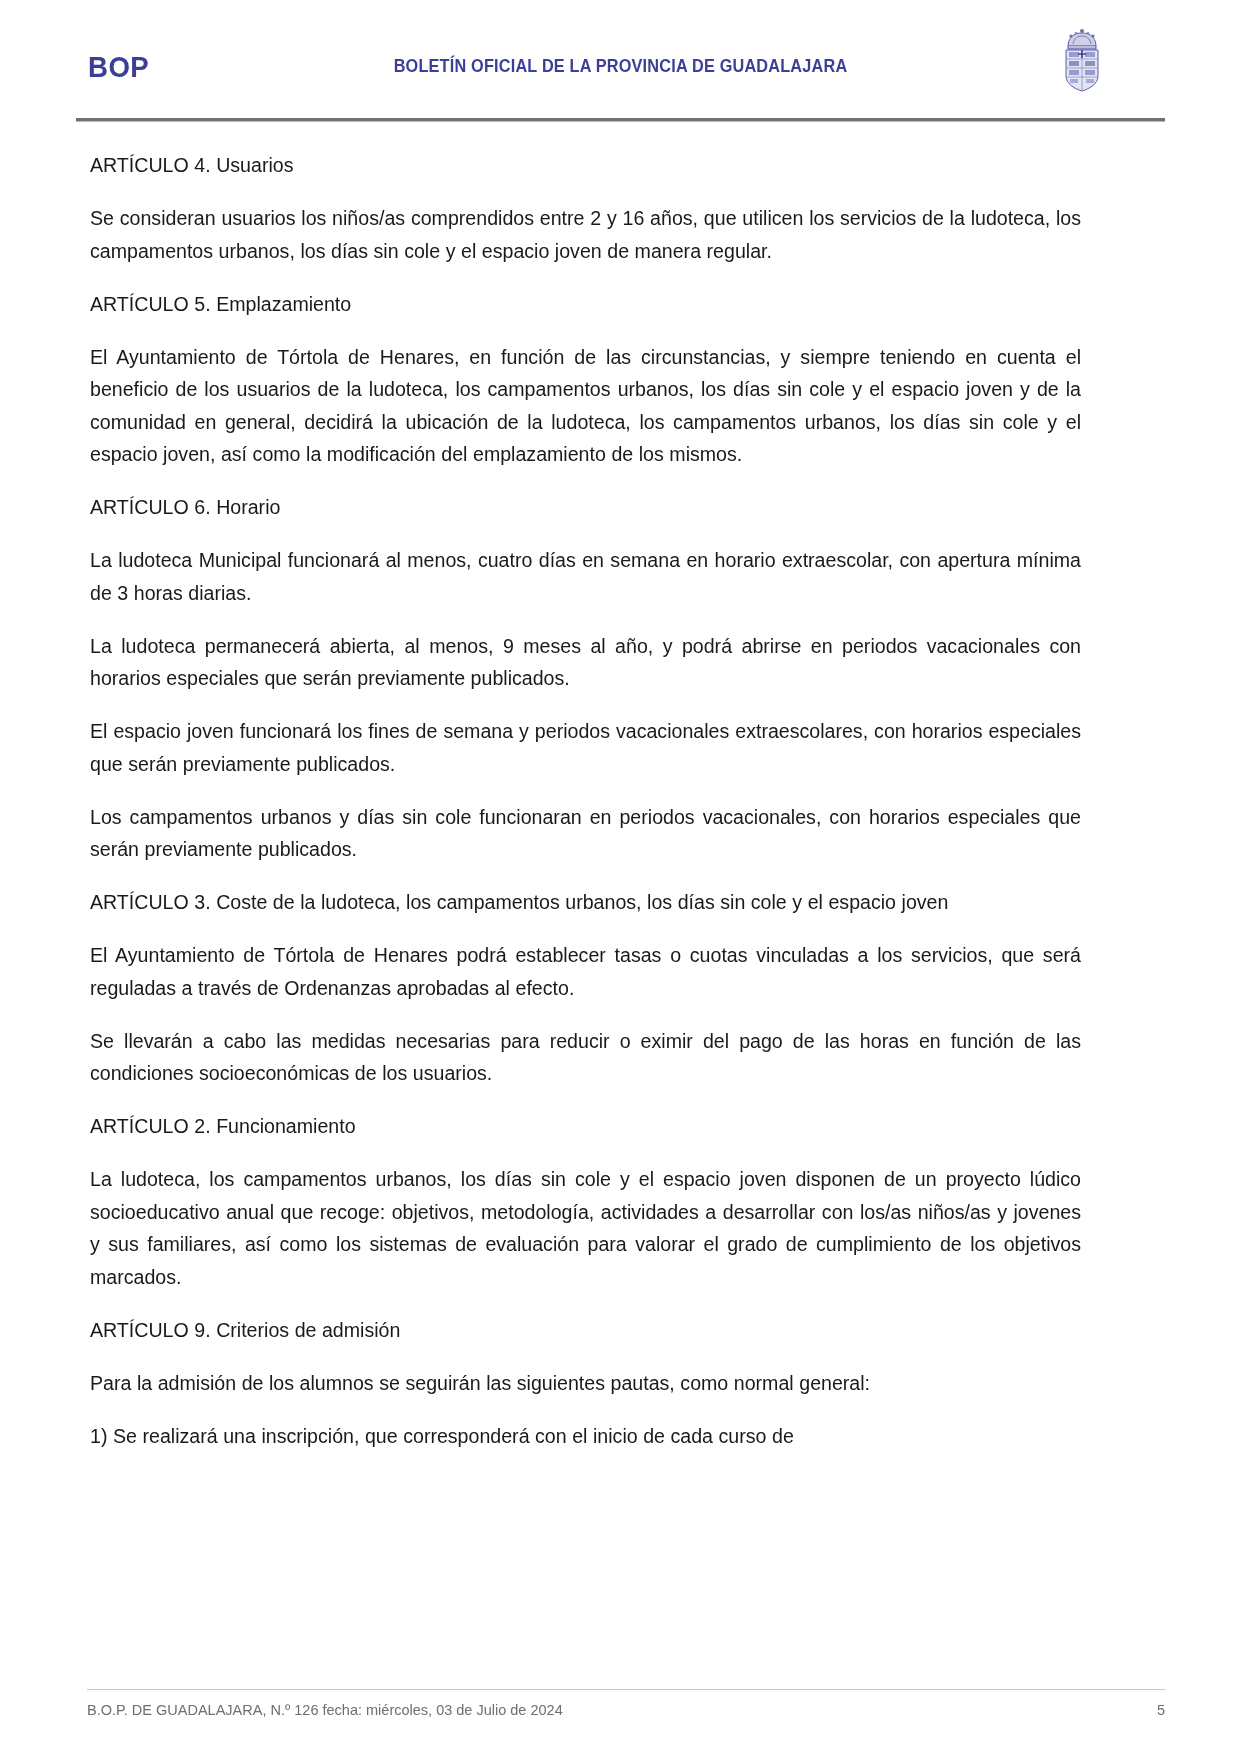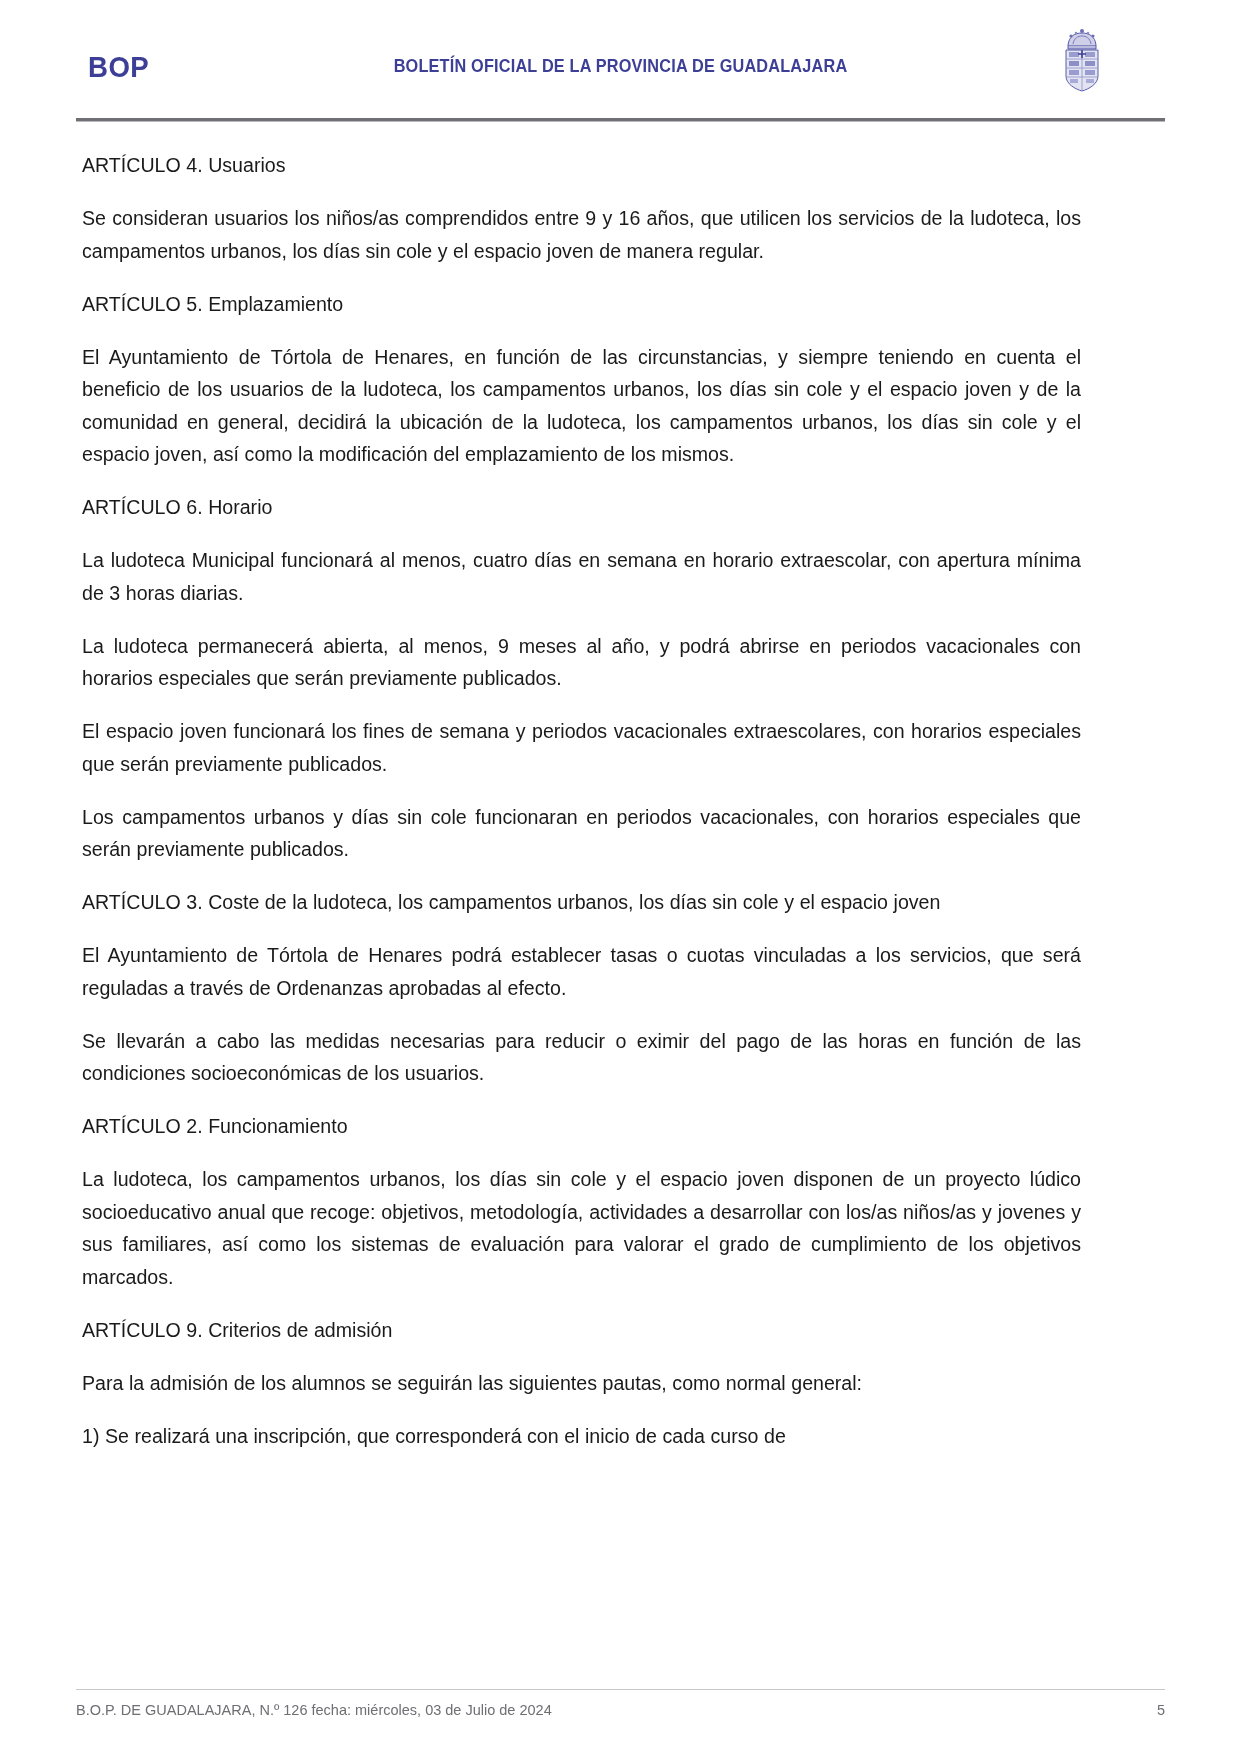--- a/index.html
+++ b/index.html
@@ -76,21 +76,21 @@
     content: "";
     position: absolute;
     left: 0; right: 0; top: 3px;
     height: 1px;
     background: #b9b9bd;
   }
 
   
   .content {
     flex: 1 1 auto;
-    margin: 0 0 0 8px;
+    margin: 0 0 0 16px;
     padding: 28px 160px 0 74px;
     box-sizing: border-box;
   }
   .para {
     font-size: 19.6px;
     line-height: 32.5px;
     text-align: justify;
     text-justify: inter-word;
     margin: 0 0 20.5px 0;
     color: #1a1a1a;
@@ -101,21 +101,21 @@
   .para.heading {
     text-align: left;
   }
   .para.last {
     margin-bottom: 0;
   }
 
   
   .footer-wrap {
     position: absolute;
-    left: 0;
+    left: 11px;
     right: 0;
     bottom: 36px;
   }
   .rule-bottom {
     margin: 0 76px 12px 76px;
     height: 1px;
     background: #c9c9cd;
   }
   .footer-row {
     margin: 0 76px;
@@ -171,21 +171,21 @@
           <path d="M23 24 v8 M19 28 h8" stroke="#3c3f95" stroke-width="1.6"></path>
         </g>
       </svg>
     </div>
   </div>
 
   <div class="rule-top"></div>
 
   <div class="content">
     <p class="para heading">ARTÍCULO 4. Usuarios</p>
-    <p class="para">Se consideran usuarios los niños/as comprendidos entre 9 y 16 años, que utilicen los servicios de la ludoteca, los campamentos urbanos, los días sin cole y el espacio joven de manera regular.</p>
+    <p class="para">Se consideran usuarios los niños/as comprendidos entre 2 y 16 años, que utilicen los servicios de la ludoteca, los campamentos urbanos, los días sin cole y el espacio joven de manera regular.</p>
     <p class="para heading">ARTÍCULO 5. Emplazamiento</p>
     <p class="para">El Ayuntamiento de Tórtola de Henares, en función de las circunstancias, y siempre teniendo en cuenta el beneficio de los usuarios de la ludoteca, los campamentos urbanos, los días sin cole y el espacio joven y de la comunidad en general, decidirá la ubicación de la ludoteca, los campamentos urbanos, los días sin cole y el espacio joven, así como la modificación del emplazamiento de los mismos.</p>
     <p class="para heading">ARTÍCULO 6. Horario</p>
     <p class="para">La ludoteca Municipal funcionará al menos, cuatro días en semana en horario extraescolar, con apertura mínima de 3 horas diarias.</p>
     <p class="para">La ludoteca permanecerá abierta, al menos, 9 meses al año, y podrá abrirse en periodos vacacionales con horarios especiales que serán previamente publicados.</p>
     <p class="para">El espacio joven funcionará los fines de semana y periodos vacacionales extraescolares, con horarios especiales que serán previamente publicados.</p>
     <p class="para">Los campamentos urbanos y días sin cole funcionaran en periodos vacacionales, con horarios especiales que serán previamente publicados.</p>
     <p class="para heading">ARTÍCULO 3. Coste de la ludoteca, los campamentos urbanos, los días sin cole y el espacio joven</p>
     <p class="para">El Ayuntamiento de Tórtola de Henares podrá establecer tasas o cuotas vinculadas a los servicios, que será reguladas a través de Ordenanzas aprobadas al efecto.</p>
     <p class="para">Se llevarán a cabo las medidas necesarias para reducir o eximir del pago de las horas en función de las condiciones socioeconómicas de los usuarios.</p>

